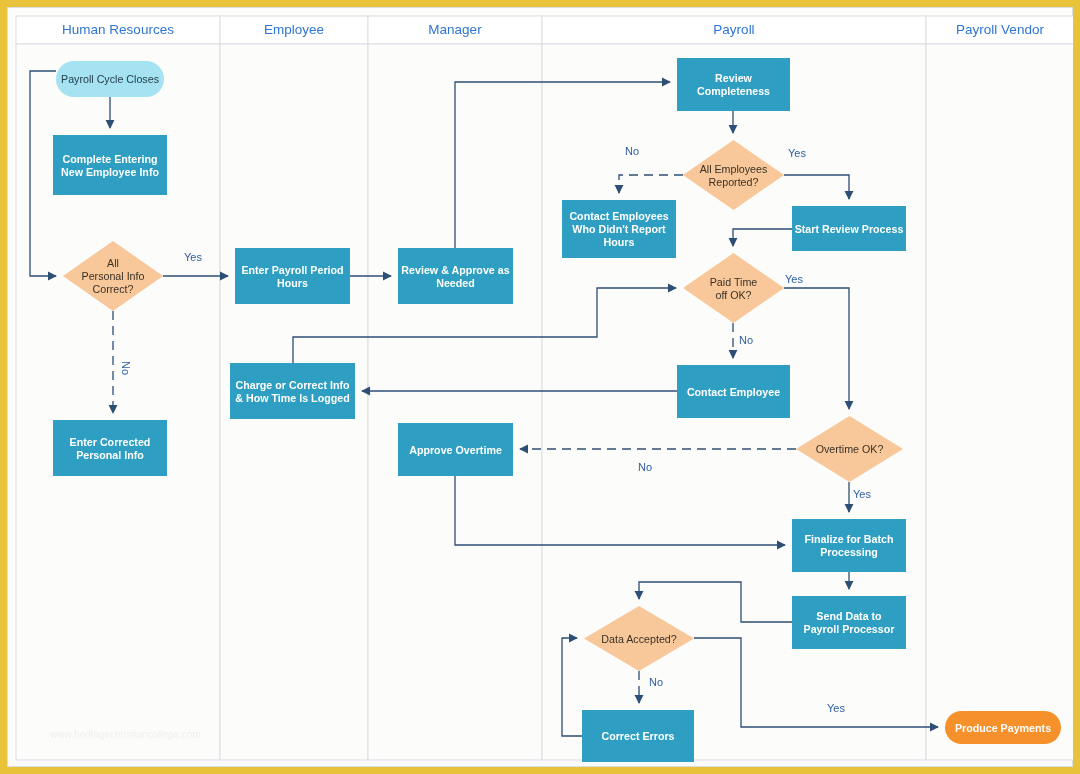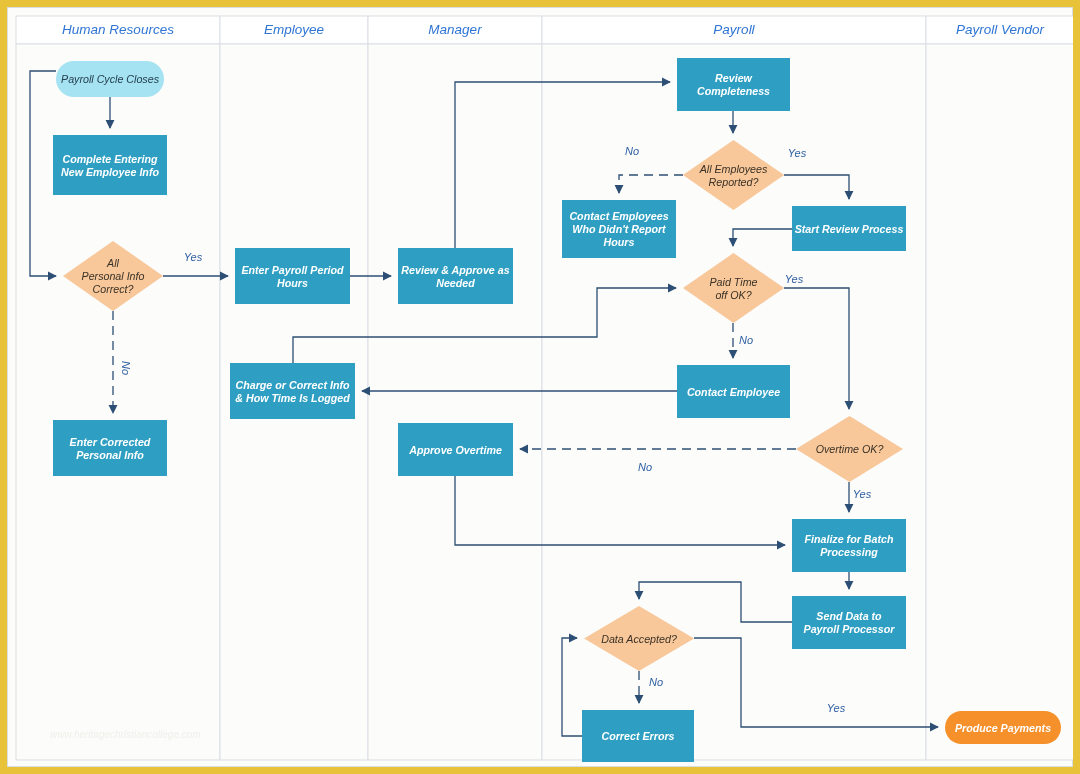--- a/index.html
+++ b/index.html
@@ -18,21 +18,20 @@
     border: 7px solid #E8C239;
   }
   #canvas {
     position: absolute;
     left: 0; top: 0;
     width: 1066px;
     height: 760px;
     background: #FCFCFA;
     box-sizing: border-box;
     border: 1px solid #D9DEE3;
-    font-style: italic;
   }
   svg.layer {
     position: absolute;
     left: 0; top: 0;
     width: 1066px;
     height: 760px;
     overflow: visible;
   }
   .lane-header-text {
     font-size: 13.5px;

